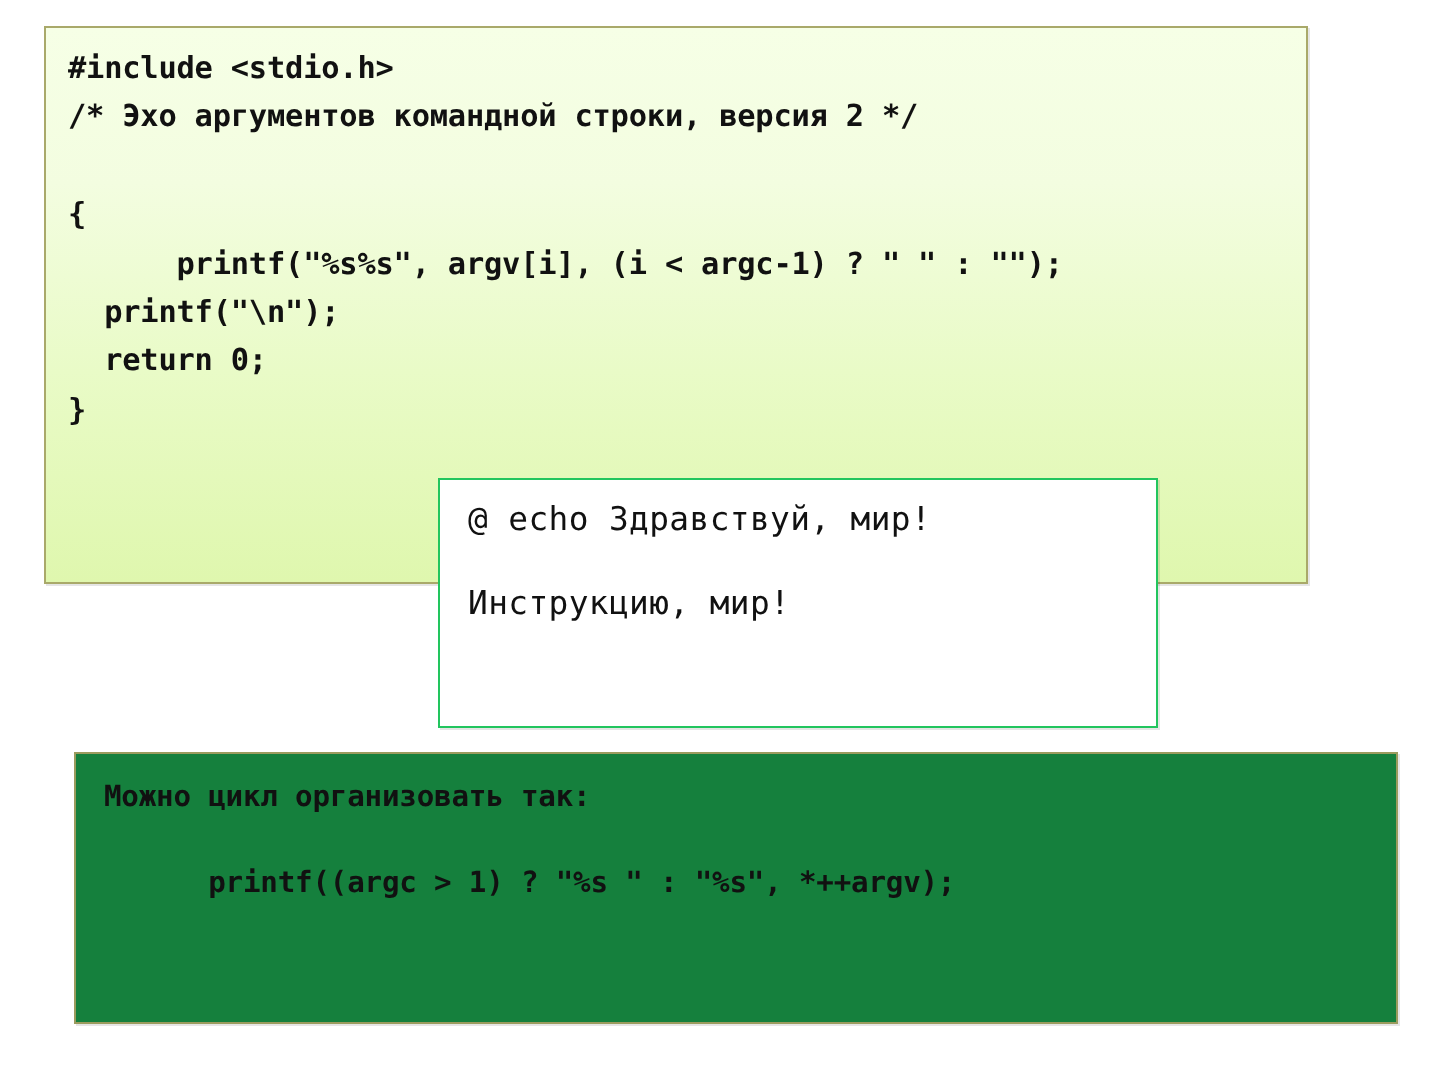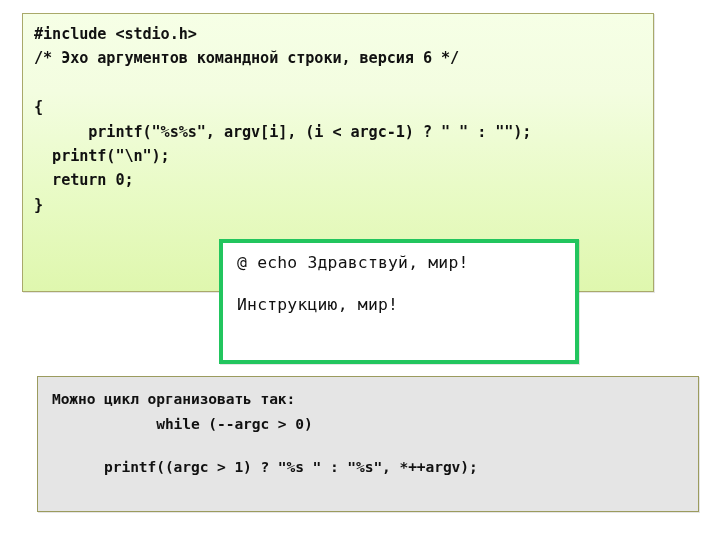--- a/index.html
+++ b/index.html
@@ -48,21 +48,21 @@
   }
 
   
   #output-panel {
     position: absolute;
     left: 219px;
     top: 239px;
     width: 360px;
     height: 125px;
     box-sizing: border-box;
-    border: 4px solid #22c55e;
+    border: 1px solid #22c55e;
     background: #ffffff;
     box-shadow: 1px 1px 0 rgba(0,0,0,0.10);
     overflow: hidden;
   }
   #output-lines {
     position: absolute;
     left: 14px;
     top: 9px;
     right: 6px;
   }
@@ -82,21 +82,21 @@
 
   
   #notes-panel {
     position: absolute;
     left: 37px;
     top: 376px;
     width: 662px;
     height: 136px;
     box-sizing: border-box;
     border: 1px solid #9b9b5e;
-    background: #e5e5e5;
+    background: #15803d;
     box-shadow: 1px 1px 0 rgba(0,0,0,0.10);
     overflow: hidden;
   }
   #notes-lines {
     position: absolute;
     left: 14px;
     top: 9px;
     right: 6px;
   }
   .note-line {
@@ -112,38 +112,37 @@
     color: transparent;
     line-height: 18px;
   }
 </style>
 </head>
 <body>
 
 <div id="code-panel">
   <div id="code-lines">
     <div class="code-line">#include &lt;stdio.h&gt;</div>
-    <div class="code-line">/* Эхо аргументов командной строки, версия 6 */</div>
+    <div class="code-line">/* Эхо аргументов командной строки, версия 2 */</div>
     <div class="code-line blank">&nbsp;</div>
     <div class="code-line">{</div>
     <div class="code-line">      printf("%s%s", argv[i], (i &lt; argc-1) ? " " : "");</div>
     <div class="code-line">  printf("\n");</div>
     <div class="code-line">  return 0;</div>
     <div class="code-line">}</div>
   </div>
 </div>
 
 <div id="output-panel">
   <div id="output-lines">
     <div class="out-line">@ echo Здравствуй, мир!</div>
     <div class="out-line spacer">&nbsp;</div>
     <div class="out-line">Инструкцию, мир!</div>
   </div>
 </div>
 
 <div id="notes-panel">
   <div id="notes-lines">
     <div class="note-line">Можно цикл организовать так:</div>
-    <div class="note-line">            while (--argc &gt; 0)</div>
     <div class="note-line gap">&nbsp;</div>
     <div class="note-line">      printf((argc &gt; 1) ? "%s " : "%s", *++argv);</div>
   </div>
 </div>
 
 </body></html>

